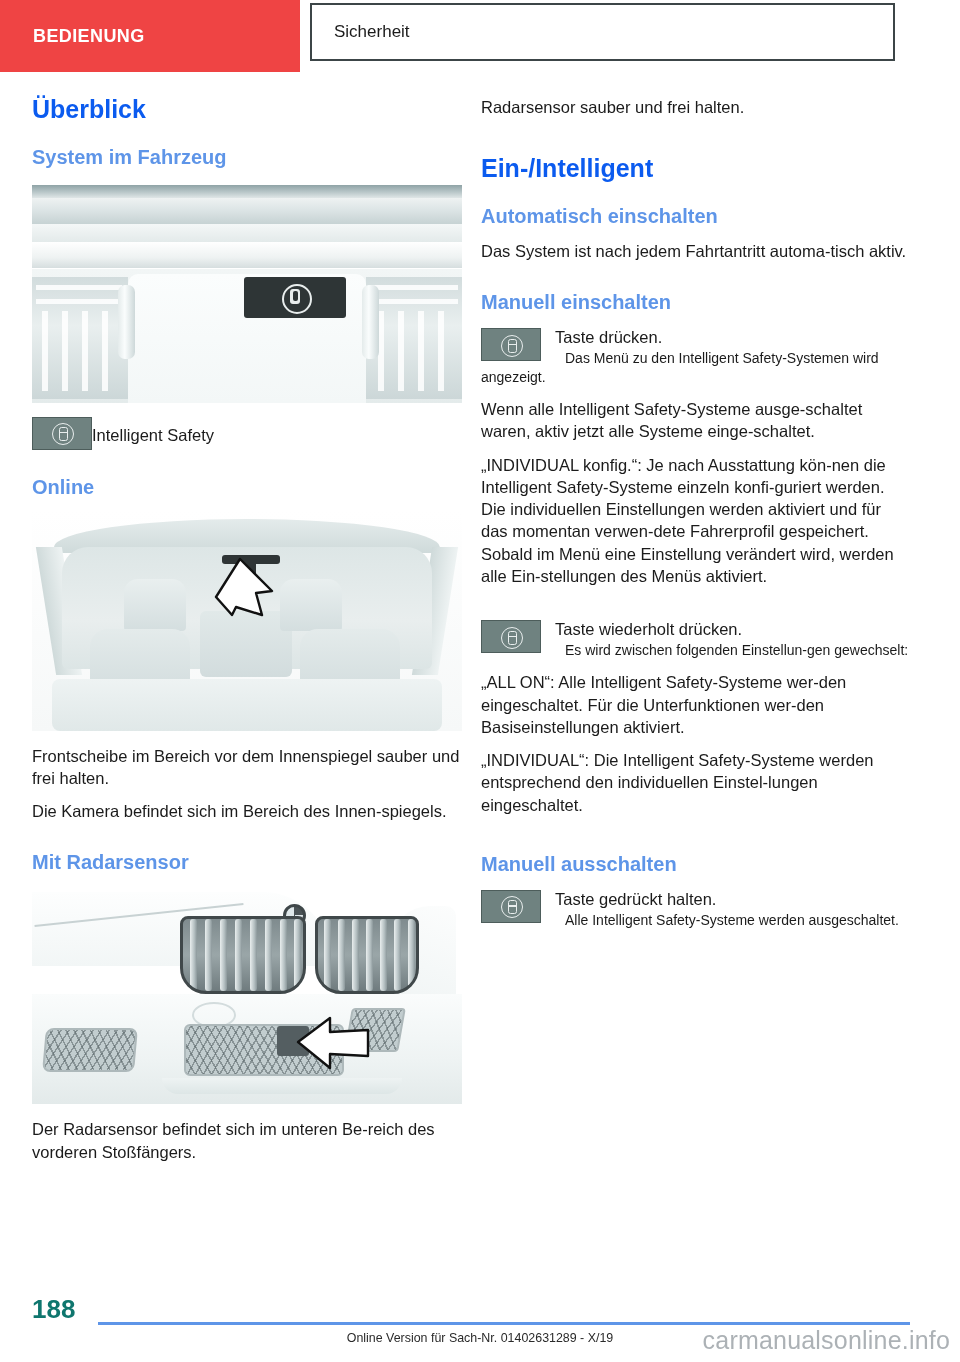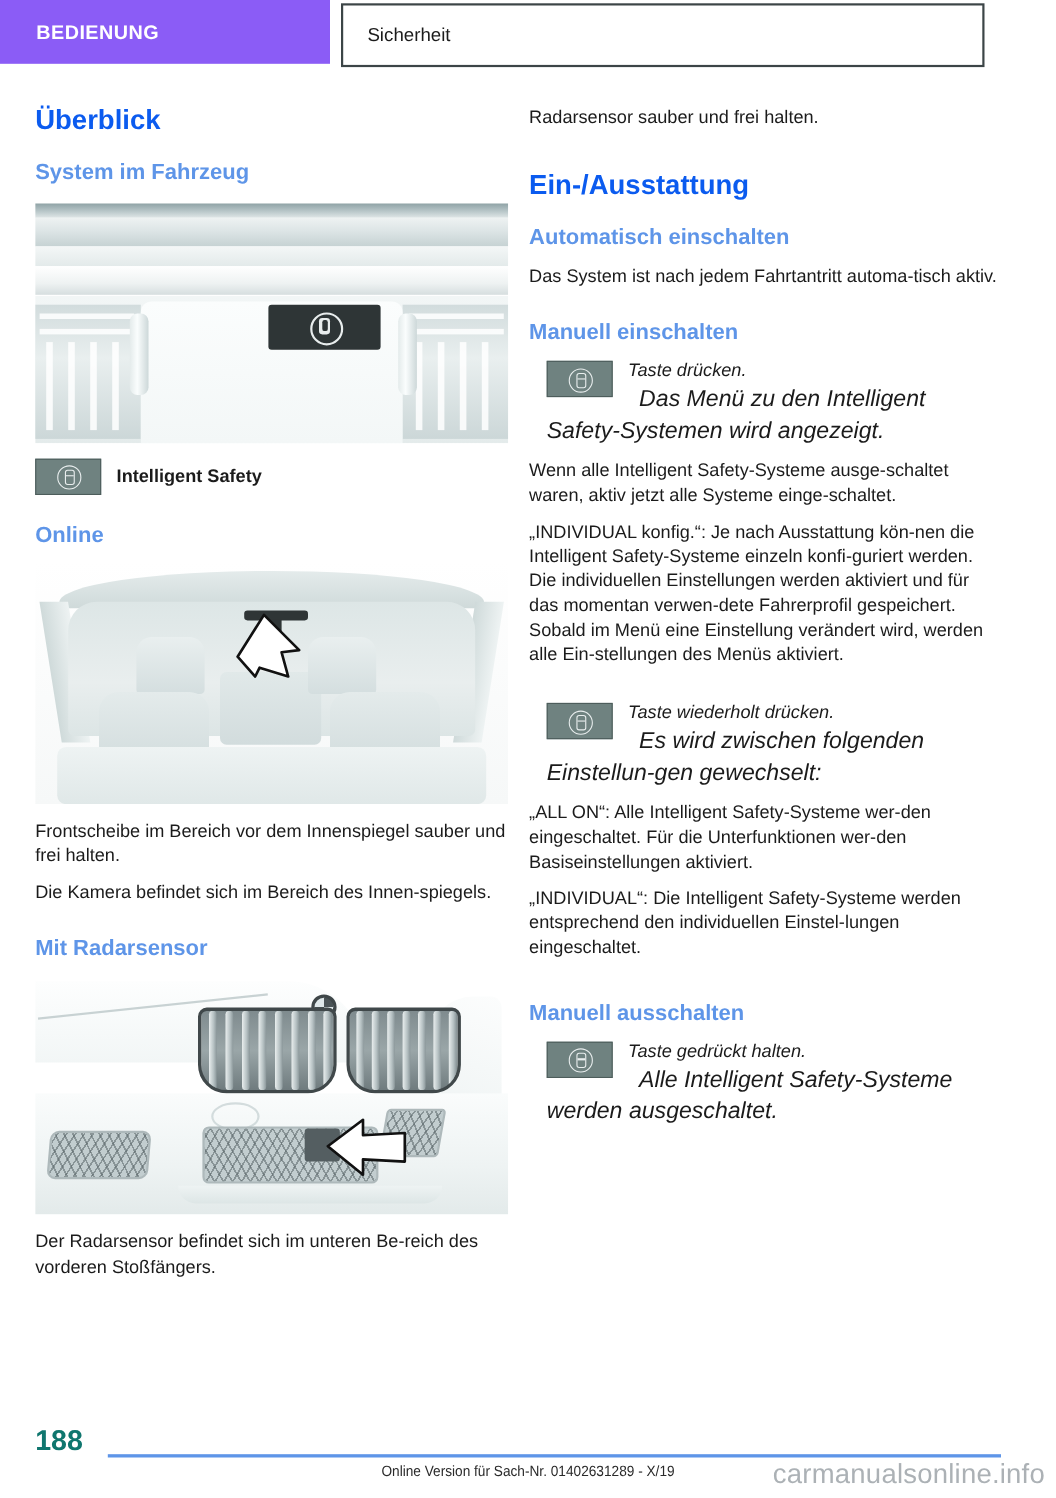--- a/index.html
+++ b/index.html
@@ -21,22 +21,22 @@
     top: 0;
     left: 0;
     width: 960px;
     height: 64px;
   }
   .header-cat {
     position: absolute;
     left: 0;
     top: 0;
     width: 300px;
-    height: 58px;
-    background: #8b5cf6;
+    height: 72px;
+    background: #ef4444;
     color: #ffffff;
     font-size: 18px;
     font-weight: bold;
     letter-spacing: 0.4px;
     display: flex;
     align-items: center;
     padding-left: 33px;
     box-sizing: border-box;
   }
   .header-sub {
@@ -308,41 +308,39 @@
     width:7px; height:12px; margin:-6px 0 0 -3.5px;
     border:1.6px solid #e9eeee; border-radius:2.5px;
   }
   .btn-icon .car::after {
     content:""; position:absolute; left:0; top:4px; width:100%; height:1.4px;
     background:#e9eeee;
   }
 
   
   .legend-row {
-    display:flex; align-items:flex-start; gap:14px;
+    display:flex; align-items:center; 
     margin: 4px 0 26px 0;
-    font-weight: bold;
   }
   .legend-row .legend-text {
     font-size:16.5px; color:#1b1b1b; line-height:1.35; padding-top:5px;
   }
 
   
   .step {
-    margin: 0 0 11px 16px;
+    margin: 0 0 11px 0;
     min-height: 36px;
-    font-style: italic;
   }
   .step .btn-icon { float:left; margin: 2px 14px 2px 0; }
   .step .step-line1 {
     font-size:16.5px; color:#1b1b1b; line-height:1.35;
     margin: 2px 0 0 0;
   }
   .step .step-line2 {
-    font-size:21px; color:#1b1b1b; line-height:1.35;
+    font-size:14px; color:#1b1b1b; line-height:1.35;
     margin: 1px 0 0 0; text-indent: 10px;
   }
   .step::after { content:""; display:block; clear:both; }
 
   
   .footer { position:absolute; left:0; bottom:0; width:960px; height:78px; }
   .page-num {
     position:absolute; left:32px; top:10px;
     font-size:26px; font-weight:bold; color:#0f766e;
   }
@@ -488,21 +486,21 @@
   </div>
 
   <p class="para">Der Radarsensor befindet sich im unteren Be-reich des vorderen Stoßfängers.</p>
 </div>
 
 <div class="col col-right">
 
   <p class="para">Radarsensor sauber und frei halten.</p>
 
   <div class="spacer-lg"></div>
-  <h1 class="h-main">Ein-/Ausstattung</h1>
+  <h1 class="h-main">Ein-/Intelligent</h1>
 
   <h2 class="h-sub">Automatisch einschalten</h2>
   <p class="para">Das System ist nach jedem Fahrtantritt automa-tisch aktiv.</p>
 
   <div class="spacer-md"></div>
   <h2 class="h-sub">Manuell einschalten</h2>
 
   <div class="step">
     <span class="btn-icon">
       <span class="ring"></span>

